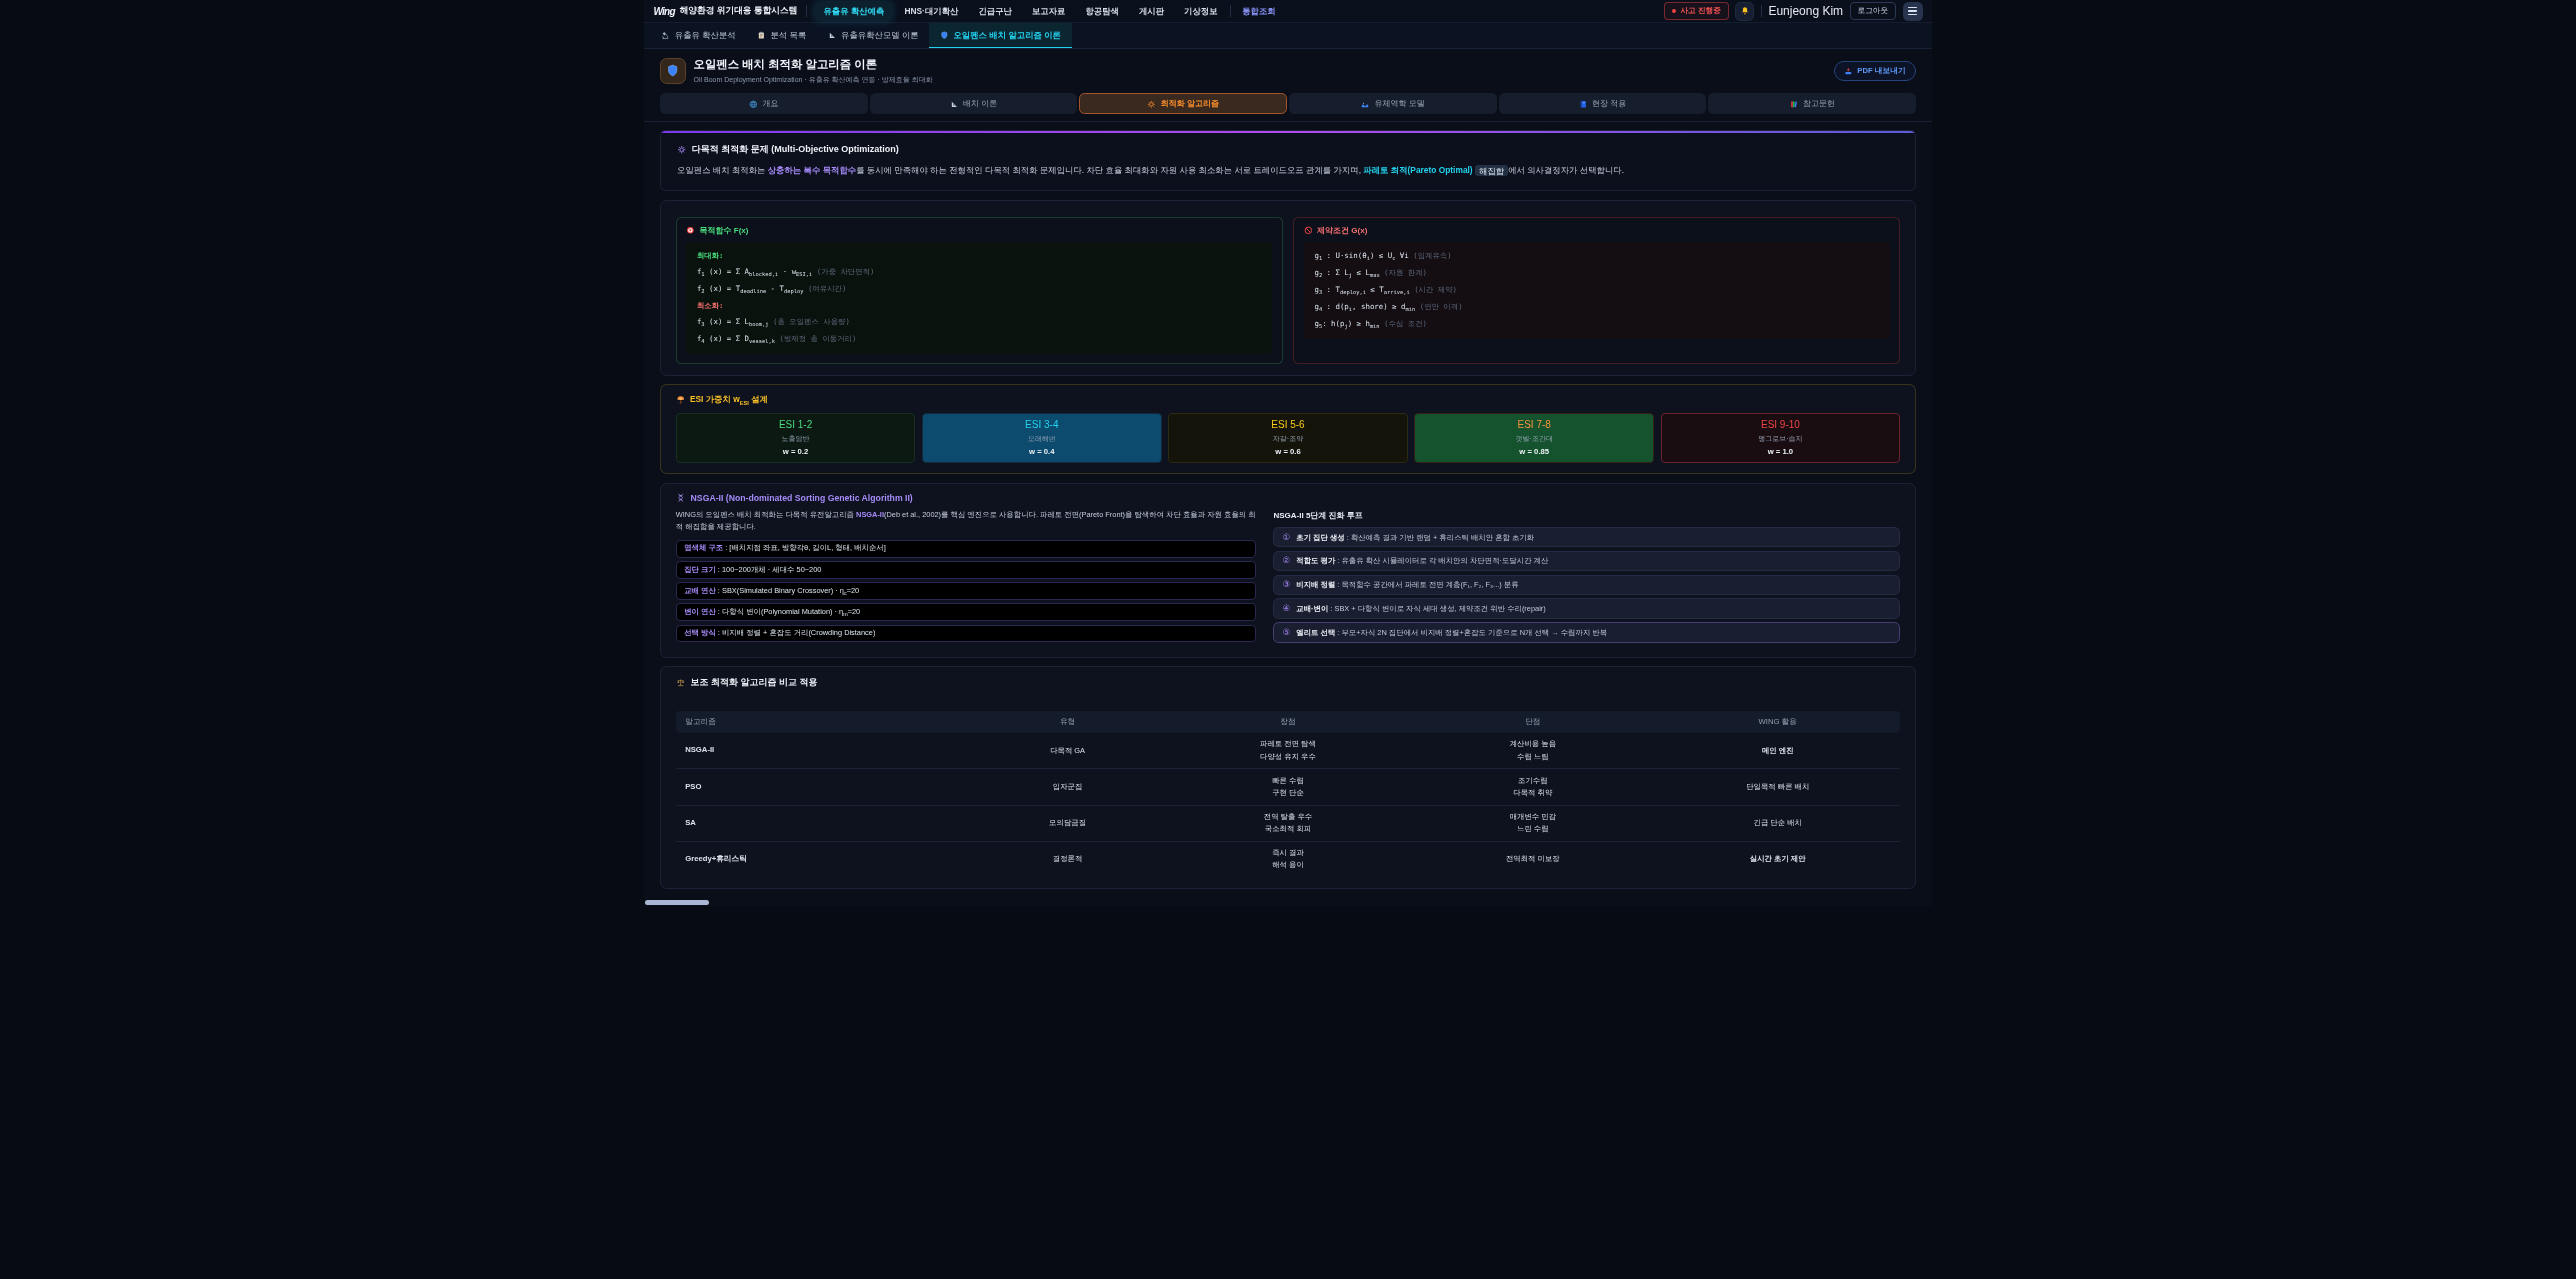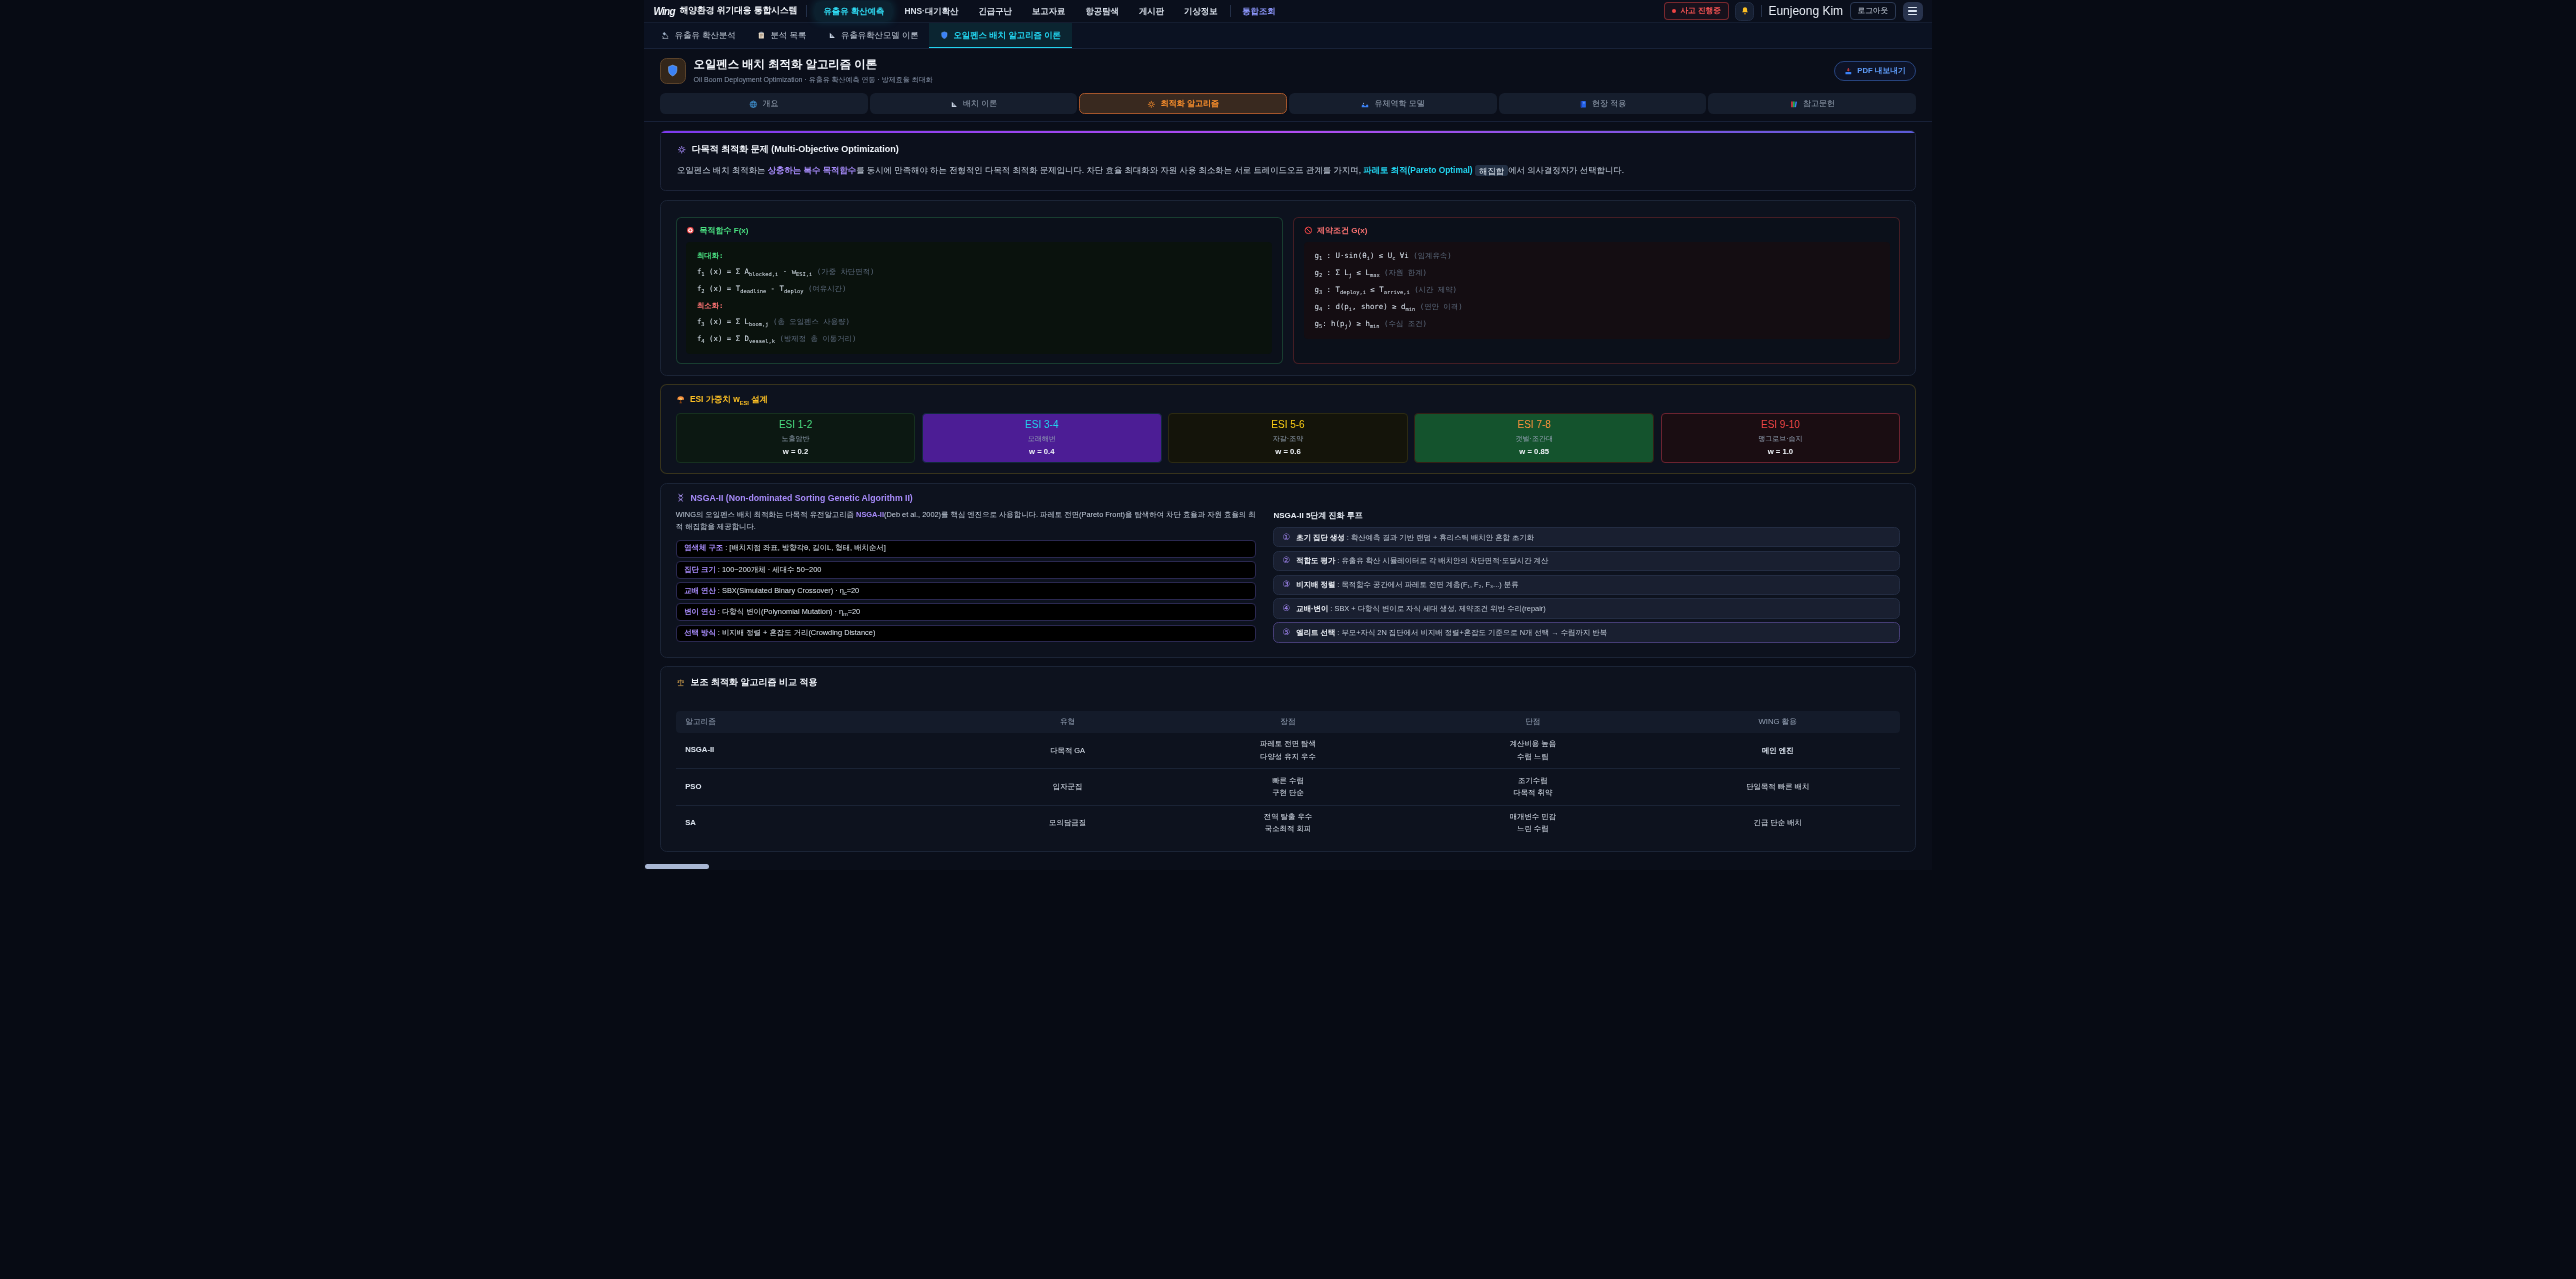--- a/index.html
+++ b/index.html
@@ -95,21 +95,21 @@
   
   .esi-card { border-color:rgba(250,204,21,.18); }
   .esi-title { color:#fbbf24; font-size:8.4px; font-weight:bold; display:flex; gap:4.7px; align-items:center; }
   .esi-title sub { font-size:5.7px; }
   .esi-grid { display:grid; grid-template-columns:repeat(5,1fr); gap:6.7px; margin-top:7.4px; }
   .esi-box { border-radius:4px; padding:5.4px 4px; text-align:center; border:0.7px solid transparent; }
   .esi-box .r { font-size:10px; font-weight:normal; }
   .esi-box .n { font-size:7px; color:#93a1b3; margin:3.4px 0; }
   .esi-box .w { font-size:7.7px; font-weight:bold; color:#eef2f7; }
   .e1 { background:#0c1812; border-color:#16301f; } .e1 .r { color:#4ade80; }
-  .e2 { background:#4c1d95; border-color:#11293a; } .e2 .r { color:#22d3ee; }
+  .e2 { background:#0c4a6e; border-color:#11293a; } .e2 .r { color:#22d3ee; }
   .e3 { background:#14140a; border-color:#2c2a12; } .e3 .r { color:#facc15; }
   .e4 { background:#14532d; border-color:#332015; } .e4 .r { color:#fb923c; }
   .e5 { background:#1a0d12; border-color:#6b2330; } .e5 .r { color:#ef4444; }
 
   
   .nsga-grid { display:grid; grid-template-columns:1fr 1.08fr; gap:17.4px; }
   .nsga-h { color:#a78bfa; font-size:8.7px; font-weight:bold; display:flex; gap:5.4px; align-items:center; }
   .nsga-desc { margin:6px 0 6.7px; font-size:7.4px; line-height:1.65; color:#c6d0de; }
   .param-row { background:#000000; border:0.7px solid #2a2850; border-radius:4px; padding:2.7px 7.4px;
     font-size:7.4px; margin-bottom:3.4px; color:#dde5ef; }
@@ -517,18 +517,30 @@
         <td>
             <div>전역 탈출 우수</div>
             <div>국소최적 회피</div>
           </td>
         <td>
             <div>매개변수 민감</div>
             <div>느린 수렴</div>
           </td>
         <td>긴급 단순 배치</td>
       </tr>
+      <tr>
+        <td class="alg-greedy">Greedy+휴리스틱</td>
+        <td>결정론적</td>
+        <td>
+            <div>즉시 결과</div>
+            <div>해석 용이</div>
+          </td>
+        <td>
+            <div>전역최적 미보장</div>
+          </td>
+        <td class="wing-green">실시간 초기 제안</td>
+      </tr>
     </tbody>
   </table>
 </section>
 
 <div class="hscroll"></div>
 
 
 </body></html>

